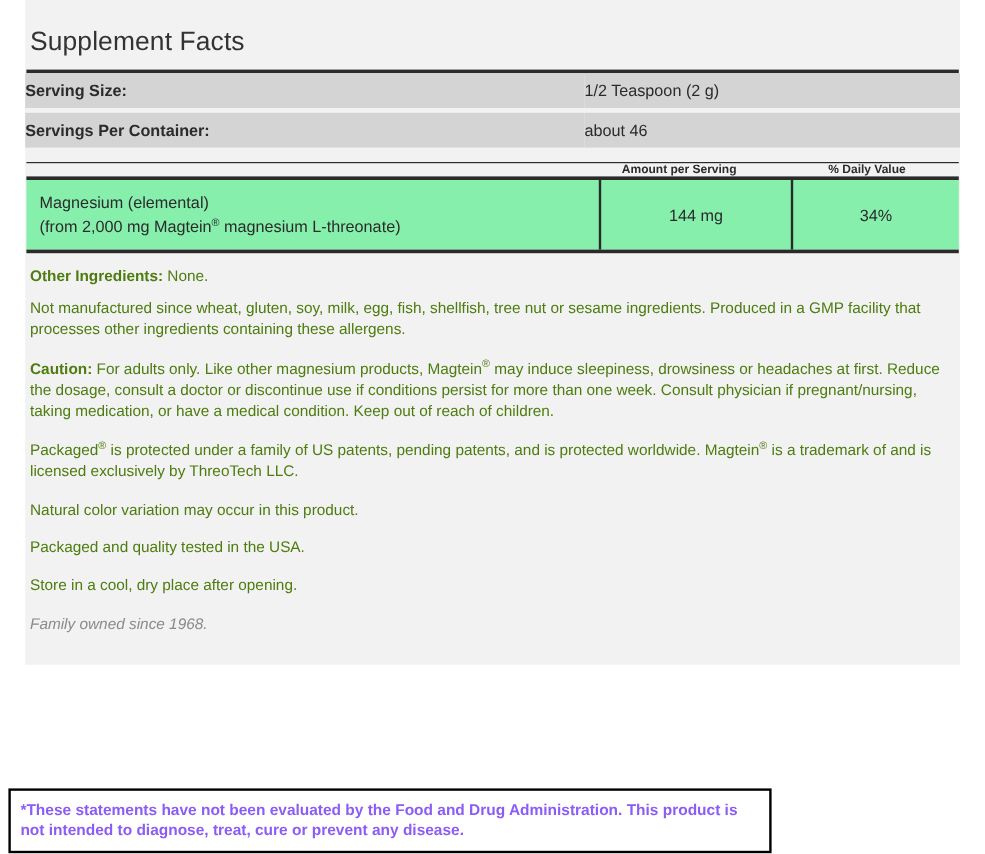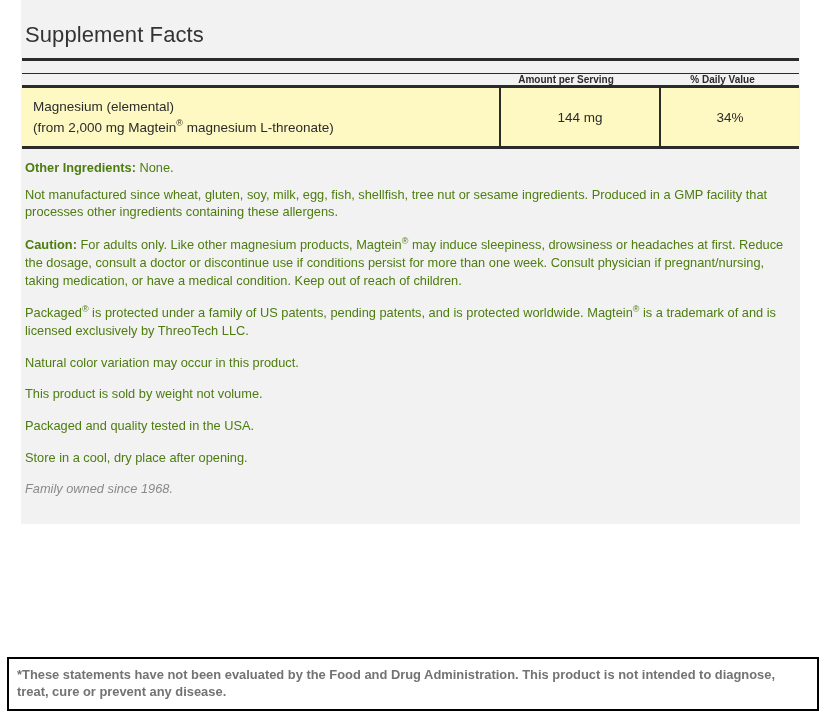--- a/index.html
+++ b/index.html
@@ -74,21 +74,21 @@
     font-weight: bold;
     text-align: center;
     font-size: 10px;
   }
 
   .nutrient-block {
     margin: 0 1px;
   }
   .nutrient-row {
     display: flex;
-    background: #fef9c3;
+    background: #86efac;
     min-height: 58px;
     align-items: center;
   }
   .nutrient-name {
     flex: 0 0 466px;
     padding-left: 11px;
     font-size: 13.5px;
     line-height: 1.45;
     color: #2b2b2b;
   }
@@ -128,39 +128,54 @@
     font-style: italic;
     color: #8a8a8a;
   }
 
   .panel-bottom-pad { height: 26px; }
 
   .disclaimer {
     position: absolute;
     left: 7px;
     top: 657px;
-    width: 812px;
+    width: 636px;
     border: 2px solid #000000;
     box-sizing: border-box;
     padding: 7px 8px 8px 8px;
     font-size: 12.9px;
     font-weight: bold;
     line-height: 1.35;
-    color: #737373;
+    color: #8b5cf6;
   }
 </style>
 </head>
 <body>
 
 <div class="panel">
 
   <div class="sf-title">Supplement Facts</div>
 
   <div class="rule-thick"></div>
 
+  <table class="sf">
+    <tbody>
+        <tr class="serving-row">
+      <td style="width:466px;">Serving Size:</td>
+      <td class="val">1/2 Teaspoon (2 g)</td>
+    </tr>
+    <tr class="row-sep">
+          <td colspan="2"></td>
+        </tr>
+    <tr class="serving-row">
+      <td style="width:466px;">Servings Per Container:</td>
+      <td class="val">about 46</td>
+    </tr>
+  </tbody>
+    </table>
 
   <div class="rule-thin" style="margin-top:12px;"></div>
 
   <table class="sf">
     <tbody>
         <tr class="hdr-row">
       <td style="width:466px;"></td>
       <td style="width:158px;">Amount per Serving</td>
       <td>% Daily Value</td>
     </tr>
@@ -185,21 +200,20 @@
   <p class="para first"><b>Other Ingredients:</b><span> None.</span></p>
 
   <p class="para">Not manufactured since wheat, gluten, soy, milk, egg, fish, shellfish, tree nut or sesame ingredients. Produced in a GMP facility that processes other ingredients containing these allergens.</p>
 
   <p class="para gap"><b>Caution:</b><span> For adults only. Like other magnesium products, Magtein</span><sup>®</sup><span> may induce sleepiness, drowsiness or headaches at first. Reduce the dosage, consult a doctor or discontinue use if conditions persist for more than one week. Consult physician if pregnant/nursing, taking medication, or have a medical condition. Keep out of reach of children.</span></p>
 
   <p class="para gap"><span>Packaged</span><sup>®</sup><span> is protected under a family of US patents, pending patents, and is protected worldwide. Magtein</span><sup>®</sup><span> is a trademark of and is licensed exclusively by ThreoTech LLC.</span></p>
 
   <p class="para gap">Natural color variation may occur in this product.</p>
 
-  <p class="para gap">This product is sold by weight not volume.</p>
 
   <p class="para gap">Packaged and quality tested in the USA.</p>
 
   <p class="para gap">Store in a cool, dry place after opening.</p>
 
   <p class="para gap italic">Family owned since 1968.</p>
 
 
   <div class="panel-bottom-pad"></div>
 </div>

